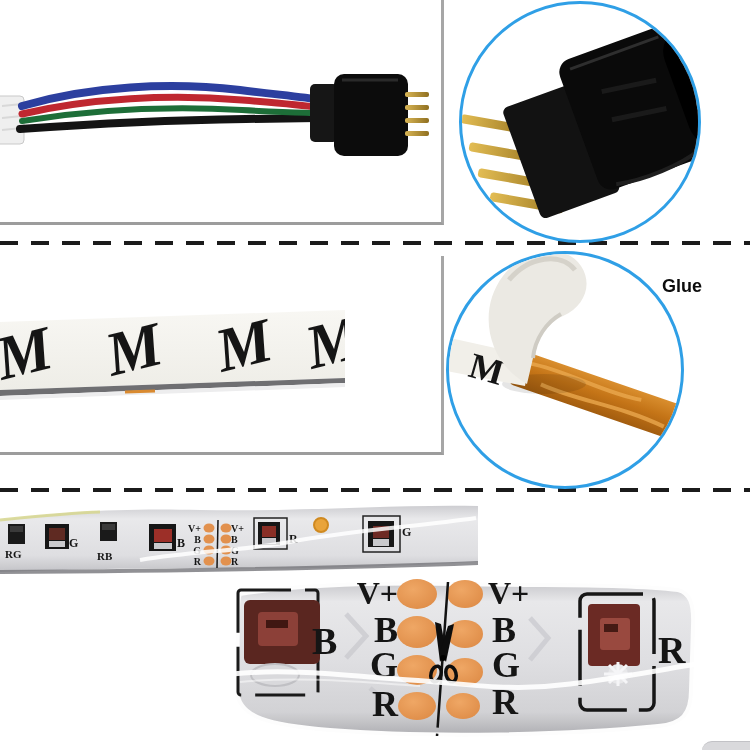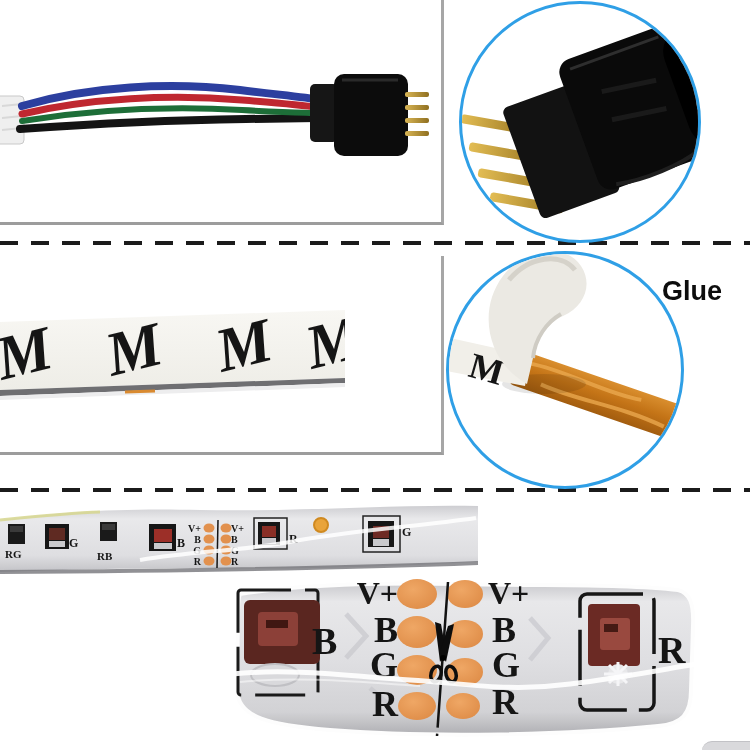--- a/index.html
+++ b/index.html
@@ -9,21 +9,21 @@
   #box-connector{left:0;top:0;width:441px;height:222px;}
   #box-tape{left:0;top:256px;width:441px;height:196px;}
   .dashline{position:absolute;left:0;width:750px;height:4px;z-index:3;
             background:repeating-linear-gradient(90deg,#1b1b1b 0 18px,transparent 18px 31px);}
   #dash1{top:241px;}
   #dash2{top:488px;}
   .zoom-circle{position:absolute;border:3px solid #2f9fe6;border-radius:50%;background:#fff;overflow:hidden;z-index:4;}
   #circle-connector{left:459px;top:1px;width:236px;height:236px;}
   #circle-glue{left:446px;top:251px;width:232px;height:232px;}
   .zoom-circle svg{display:block;width:100%;height:100%;}
-  #glue-label{position:absolute;left:662px;top:276px;z-index:5;font-weight:bold;font-size:27px;color:#0d0d0d;}
+  #glue-label{position:absolute;left:662px;top:276px;z-index:5;font-weight:bold;font-size:18px;color:#0d0d0d;}
   #small-strip{position:absolute;left:0;top:496px;width:492px;height:80px;}
   #closeup-strip{position:absolute;left:230px;top:578px;width:470px;height:172px;}
   #corner-sliver{position:absolute;left:702px;top:741px;width:48px;height:9px;background:#d9d9dc;
                  border-radius:10px 0 0 0;border-top:1px solid #c2c2c6;}
   svg text{font-family:"Liberation Serif",serif;font-weight:bold;fill:#151515;}
 </style>
 </head>
 <body>
 
 <div id="stage">

